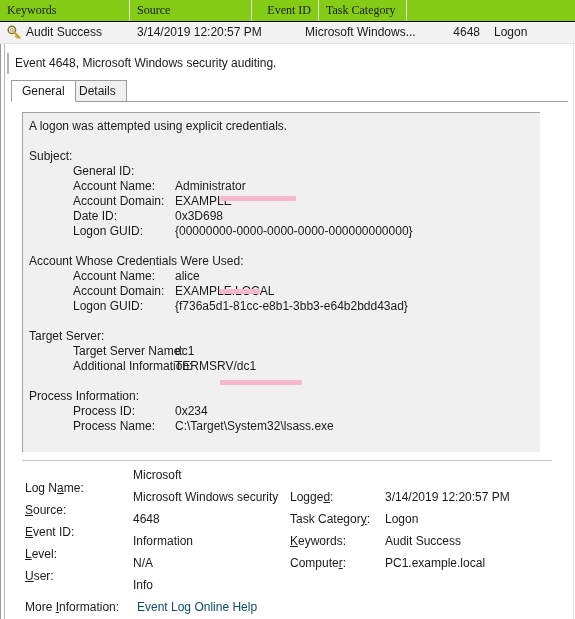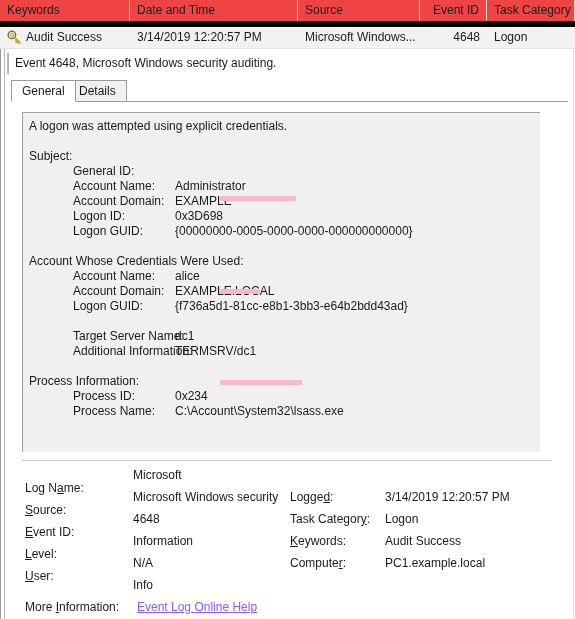--- a/index.html
+++ b/index.html
@@ -20,22 +20,23 @@
   
   .list-area {
     position: absolute;
     left: 0; top: 0;
     width: 575px;
     background: #ffffff;
   }
   .col-header {
     display: flex;
     height: 21px;
-    background: #ef4444;
-    border-bottom: 6px solid #000000;
+    background: #84cc16;
+    border-bottom: 1px solid #000000;
+    font-family: Liberation Serif, serif;
   }
   .col-header .hcell {
     height: 21px;
     line-height: 21px;
     padding-left: 7px;
     box-sizing: border-box;
     font-size: 12px;
     color: #1a1a1a;
     border-right: 1px solid #dcdcdc;
     white-space: nowrap;
@@ -182,22 +183,21 @@
     white-space: nowrap;
   }
   .dlabel-l { left: 25px; width: 110px; margin-top: 13px; }
   .dvalue-l { left: 133px; }
   .dlabel-r { left: 290px; width: 105px; }
   .dvalue-r { left: 385px; }
   .dlabel-more { left: 25px; }
   .dvalue-more { left: 137px; }
 
   .link {
-    color: #8b5cf6;
-    text-decoration: underline;
+    color: #0c4a6e;
     cursor: pointer;
   }
 
   
   .edge-left {
     position: absolute; left: 0; top: 44px; width: 1px; height: 575px;
     background: #9b9b9b;
   }
   .edge-left2 {
     position: absolute; left: 4px; top: 44px; width: 1px; height: 575px;
@@ -223,21 +223,20 @@
 <div class="bg-panel"></div>
 <div class="white-strip"></div>
 <div class="edge-left"></div>
 <div class="edge-left2"></div>
 <div class="edge-right"></div>
 
 <div class="list-area">
 
   <div class="col-header">
     <div class="hcell w-kw">Keywords</div>
-    <div class="hcell w-dt">Date and Time</div>
     <div class="hcell w-src">Source</div>
     <div class="hcell w-eid num">Event ID</div>
     <div class="hcell w-tc">Task Category</div>
   </div>
 
   <div class="list-row">
     <div class="cell w-kw kw-cell">
       <svg class="key-icon" viewBox="0 0 16 16">
         <circle cx="5.2" cy="5.2" r="3.9" fill="none" stroke="#8a7320" stroke-width="1.6"></circle>
         <circle cx="5.2" cy="5.2" r="1.5" fill="#ffffff" stroke="#8a7320" stroke-width="0.8"></circle>
@@ -274,62 +273,63 @@
     </div>
     <div class="d-row">
       <span class="lbl">Account Name:</span>
       <span class="val">Administrator</span>
     </div>
     <div class="d-row">
       <span class="lbl">Account Domain:</span>
       <span class="val">EXAMPLE</span>
     </div>
     <div class="d-row">
-      <span class="lbl">Logon ID:</span>
+      <span class="lbl">Date ID:</span>
       <span class="val">0x3D698</span>
     </div>
     <div class="d-row">
       <span class="lbl">Logon GUID:</span>
-      <span class="val">{00000000-0005-0000-0000-000000000000}</span>
+      <span class="val">{00000000-0000-0000-0000-000000000000}</span>
     </div>
     <div class="d-blank"></div>
 
     <div class="d-line">Account Whose Credentials Were Used:</div>
     <div class="d-row">
       <span class="lbl">Account Name:</span>
       <span class="val">alice</span>
     </div>
     <div class="d-row">
       <span class="lbl">Account Domain:</span>
       <span class="val">EXAMPLE.LOCAL</span>
     </div>
     <div class="d-row">
       <span class="lbl">Logon GUID:</span>
       <span class="val">{f736a5d1-81cc-e8b1-3bb3-e64b2bdd43ad}</span>
     </div>
     <div class="d-blank"></div>
 
+    <div class="d-line">Target Server:</div>
     <div class="d-row">
       <span class="lbl">Target Server Name:</span>
       <span class="val">dc1</span>
     </div>
     <div class="d-row">
       <span class="lbl">Additional Information:</span>
       <span class="val">TERMSRV/dc1</span>
     </div>
     <div class="d-blank"></div>
 
     <div class="d-line">Process Information:</div>
     <div class="d-row">
       <span class="lbl">Process ID:</span>
       <span class="val">0x234</span>
     </div>
     <div class="d-row">
       <span class="lbl">Process Name:</span>
-      <span class="val">C:\Account\System32\lsass.exe</span>
+      <span class="val">C:\Target\System32\lsass.exe</span>
     </div>
 
   </div>
 </div>
 
 <div id="highlight-layer">
     <div class="hl" style="left: 220px; top: 196px; width: 76px; background: rgb(247, 184, 205);"></div>
     <div class="hl" style="left: 220px; top: 289px; width: 40px; background: rgb(247, 184, 205);"></div>
     <div class="hl" style="left: 220px; top: 380px; width: 82px; background: rgb(247, 184, 205);"></div>
   </div>

